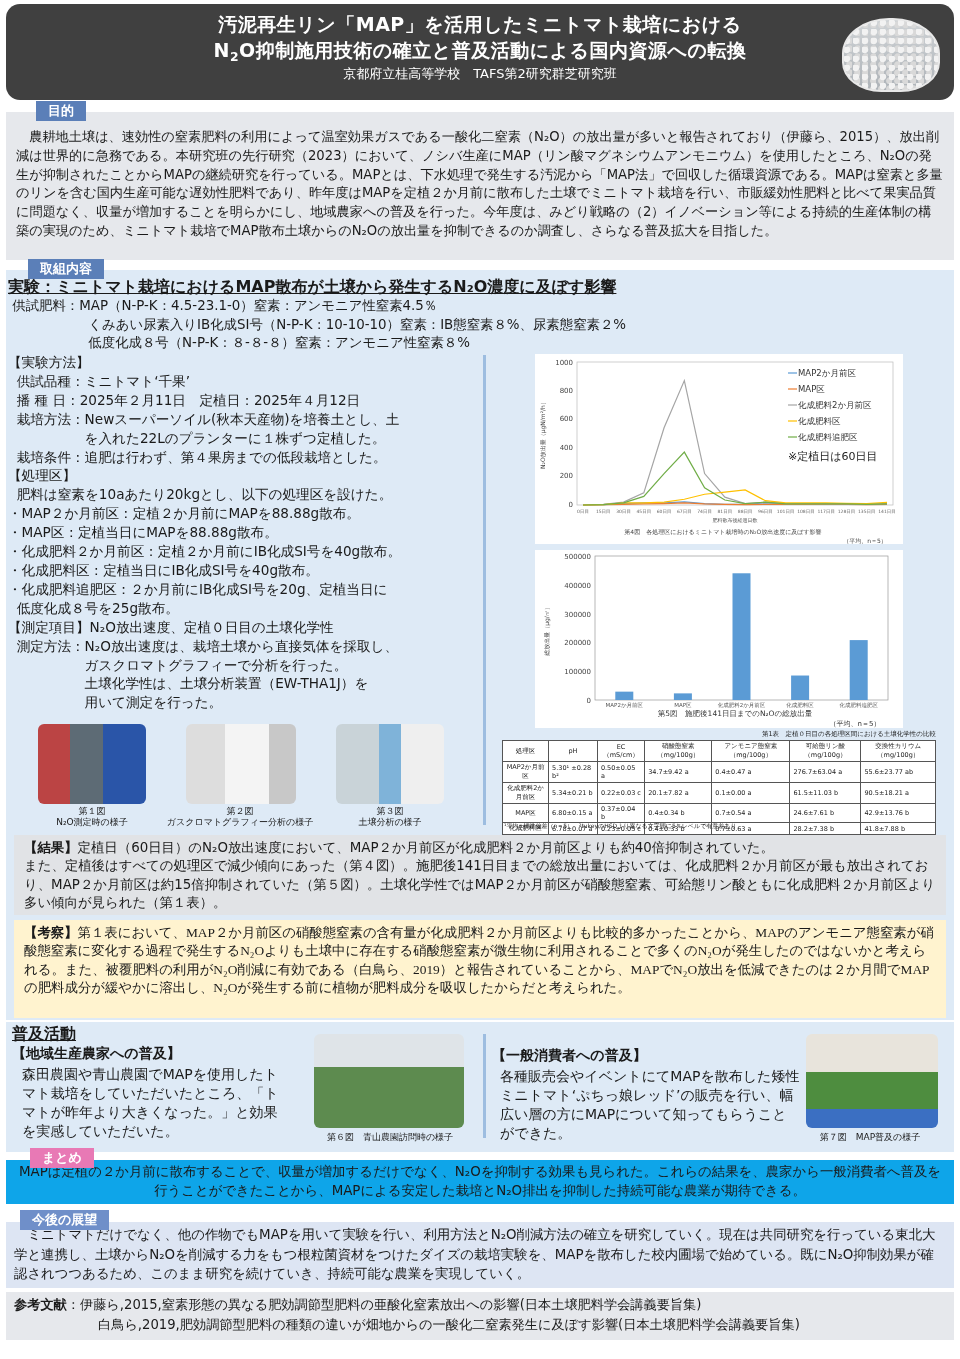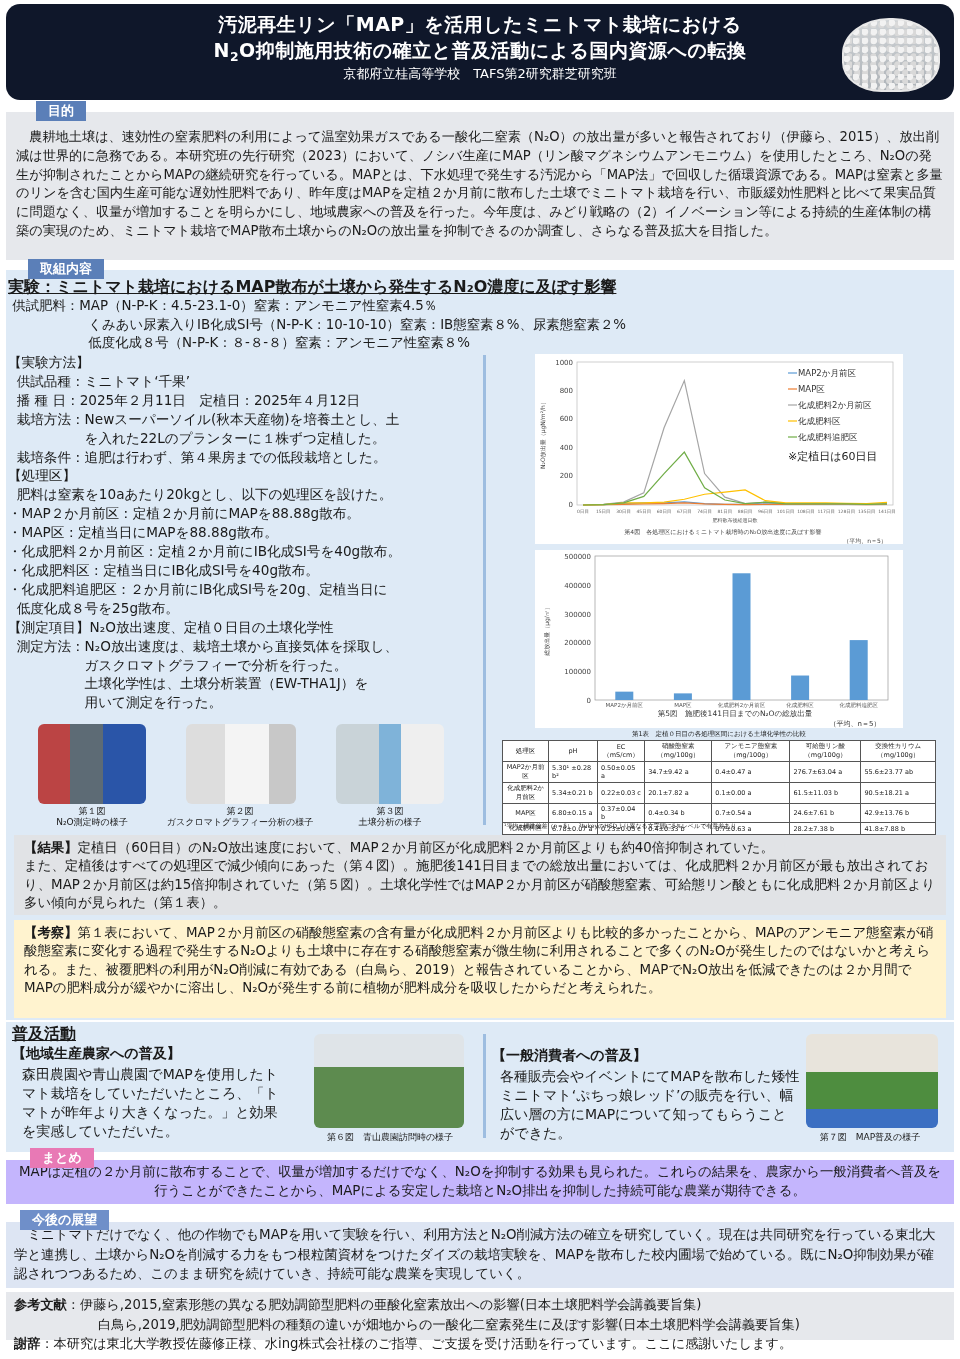--- a/index.html
+++ b/index.html
@@ -1,17 +1,17 @@
 <!DOCTYPE html>
 <html><head>
 <meta charset="utf-8">
 <style>
   * { box-sizing: border-box; margin: 0; padding: 0; }
   body { width: 960px; height: 1359px; background: #ffffff; font-family: "DejaVu Sans", sans-serif; color: #1a1a1a; position: relative; overflow: hidden; }
-  .header { position: absolute; left: 6px; top: 4px; width: 948px; height: 96px; background: #0f172a; border-radius: 14px; color: #fff; text-align: center; }
+  .header { position: absolute; left: 6px; top: 4px; width: 948px; height: 96px; background: #404040; border-radius: 14px; color: #fff; text-align: center; }
   .header .t1 { font-size: 19px; font-weight: bold; position: absolute; top: 8px; left: 0; width: 100%; letter-spacing: 0.5px; }
   .header .t2 { font-size: 19px; font-weight: bold; position: absolute; top: 34px; left: 0; width: 100%; letter-spacing: 0.5px; }
   .header .t3 { font-size: 13px; position: absolute; top: 61px; left: 0; width: 100%; }
   .header .t4 { font-size: 13px; position: absolute; top: 79px; left: 0; width: 100%; }
   .header .mapimg { position: absolute; right: 14px; top: 14px; width: 98px; height: 74px; border-radius: 48% 48% 40% 40%; background: radial-gradient(circle at 30% 30%, #f2f2f2 0 3px, transparent 4px) 0 0/9px 9px, radial-gradient(circle at 70% 60%, #d9d9d9 0 3px, transparent 4px) 0 0/8px 8px, linear-gradient(#cfd3d6, #aeb3b8); border: 2px solid #e8e8e8; }
   sub { font-size: 0.65em; vertical-align: -0.3em; }
 
   .sec-tag { position: absolute; background: #5b7fb8; color: #fff; font-weight: bold; font-size: 13px; padding: 1px 12px; }
   .box { position: absolute; }
   .purpose { left: 6px; top: 112px; width: 948px; height: 148px; background: #e6e8ec; padding: 6px 10px; font-size: 13.2px; line-height: 18.8px; }
@@ -23,23 +23,23 @@
   .chart-card { position: absolute; background: #fff; }
   .photo { position: absolute; border-radius: 6px; }
   .caption { position: absolute; font-size: 9px; text-align: center; line-height: 11px; }
 
   table.soil { position: absolute; left: 502px; top: 740px; width: 434px; border-collapse: collapse; font-size: 6.5px; background: #fff; }
   table.soil th, table.soil td { border: 0.5px solid #555; padding: 1px 3px; font-weight: normal; text-align: left; }
   table.soil th { text-align: center; height: 20px; }
   table.soil td:first-child { text-align: center; }
 
   .result { left: 14px; top: 835px; width: 932px; height: 80px; background: #e1e3e6; padding: 4px 10px; font-size: 13.4px; line-height: 18.4px; }
-  .discussion { left: 14px; top: 920px; width: 932px; height: 98px; background: #fff3cf; padding: 4px 10px; font-size: 13.4px; line-height: 18.4px; }
+  .discussion { left: 14px; top: 920px; width: 932px; height: 98px; background: #fff3cf; padding: 4px 10px; font-size: 13.4px; line-height: 18.4px; font-family: Liberation Serif, serif; }
   .spread { left: 6px; top: 1022px; width: 948px; height: 130px; background: #deeaf6; }
-  .summary { left: 6px; top: 1160px; width: 948px; height: 44px; background: #c4b5fd; padding: 2px 8px; font-size: 13.4px; line-height: 19px; text-align: center; }
+  .summary { left: 6px; top: 1160px; width: 948px; height: 44px; background: #0ea5e9; padding: 2px 8px; font-size: 13.4px; line-height: 19px; text-align: center; }
   .future { left: 6px; top: 1222px; width: 948px; height: 66px; background: #dde5f3; padding: 3px 8px; font-size: 13.4px; line-height: 19.5px; }
   .refs { left: 6px; top: 1292px; width: 948px; height: 48px; background: #e6e8ec; padding: 3px 8px; font-size: 13.2px; line-height: 19.5px; }
 </style>
 </head>
 <body>
 
 <div class="header">
   <div class="t1">汚泥再生リン「MAP」を活用したミニトマト栽培における</div>
   <div class="t2"><span>N</span><sub>2</sub><span>O抑制施用技術の確立と普及活動による国内資源への転換</span></div>
   <div class="t3">京都府立桂高等学校　TAFS第2研究群芝研究班</div>
@@ -159,21 +159,21 @@
         <text x="147.9" y="157">MAP区</text>
         <text x="206.5" y="157">化成肥料2か月前区</text>
         <text x="265.1" y="157">化成肥料区</text>
         <text x="323.7" y="157">化成肥料追肥区</text>
       </g>
     <text x="200" y="166" font-size="7.5" fill="#333" text-anchor="middle">第5図　施肥後141日目までのN₂Oの総放出量</text>
     <text x="320" y="176" font-size="7" fill="#333" text-anchor="middle">（平均、n＝5）</text>
   </svg>
 </div>
 
-<div style="position:absolute; left:502px; top:730px; width:434px; text-align:center; font-size:6.5px;">第1表　定植０日目の各処理区間における土壌化学性の比較</div>
+<div style="position:absolute; left:502px; top:730px; width:434px; text-align:right; font-size:6.5px;">第1表　定植０日目の各処理区間における土壌化学性の比較</div>
 <table class="soil">
   <thead>
       <tr id="soilHead">
         <th>処理区</th>
         <th>pH</th>
         <th>EC（mS/cm）</th>
         <th>硝酸態窒素（mg/100g）</th>
         <th>アンモニア態窒素（mg/100g）</th>
         <th>可給態リン酸（mg/100g）</th>
         <th>交換性カリウム（mg/100g）</th>
@@ -272,14 +272,13 @@
 <div class="sec-tag" style="left:30px; top:1148px; background:#e879b5;">まとめ</div>
 
 <div class="box future">
   <span>　ミニトマトだけでなく、他の作物でもMAPを用いて実験を行い、利用方法とN₂O削減方法の確立を研究していく。現在は共同研究を行っている東北大学と連携し、土壌からN₂Oを削減する力をもつ根粒菌資材をつけたダイズの栽培実験を、MAPを散布した校内圃場で始めている。既にN₂O抑制効果が確認されつつあるため、このまま研究を続けていき、持続可能な農業を実現していく。</span>
 </div>
 <div class="sec-tag" style="left:20px; top:1210px; background:#6f8fc9;">今後の展望</div>
 
 <div class="box refs">
   <div><span style="font-weight:bold">参考文献</span><span>：伊藤ら,2015,窒素形態の異なる肥効調節型肥料の亜酸化窒素放出への影響(日本土壌肥料学会講義要旨集)</span></div>
   <div style="padding-left:84px;">白鳥ら,2019,肥効調節型肥料の種類の違いが畑地からの一酸化二窒素発生に及ぼす影響(日本土壌肥料学会講義要旨集)</div>
-  <div><span style="font-weight:bold">謝辞</span><span>：本研究は東北大学教授佐藤修正様、水ing株式会社様のご指導、ご支援を受け活動を行っています。ここに感謝いたします。</span></div>
 </div>
 
 </body></html>

